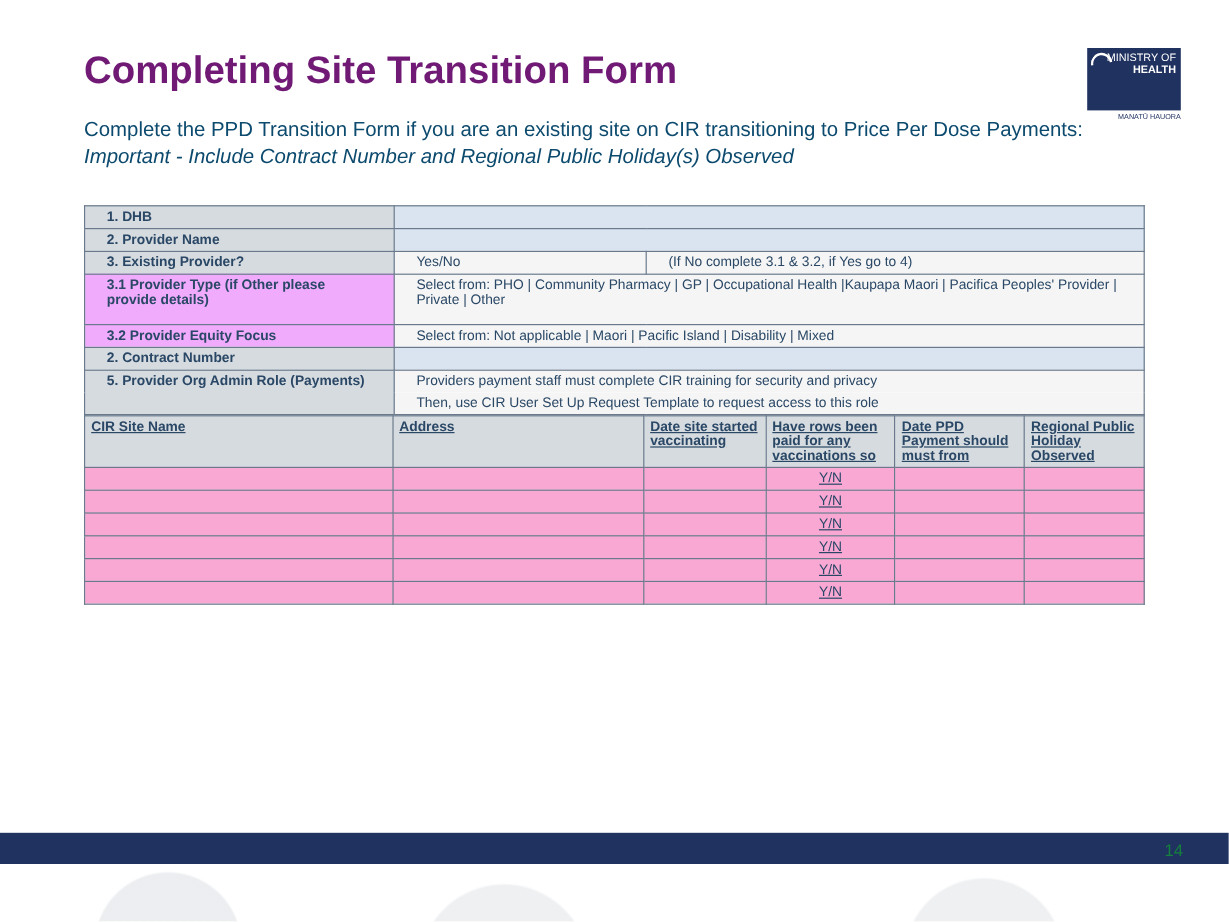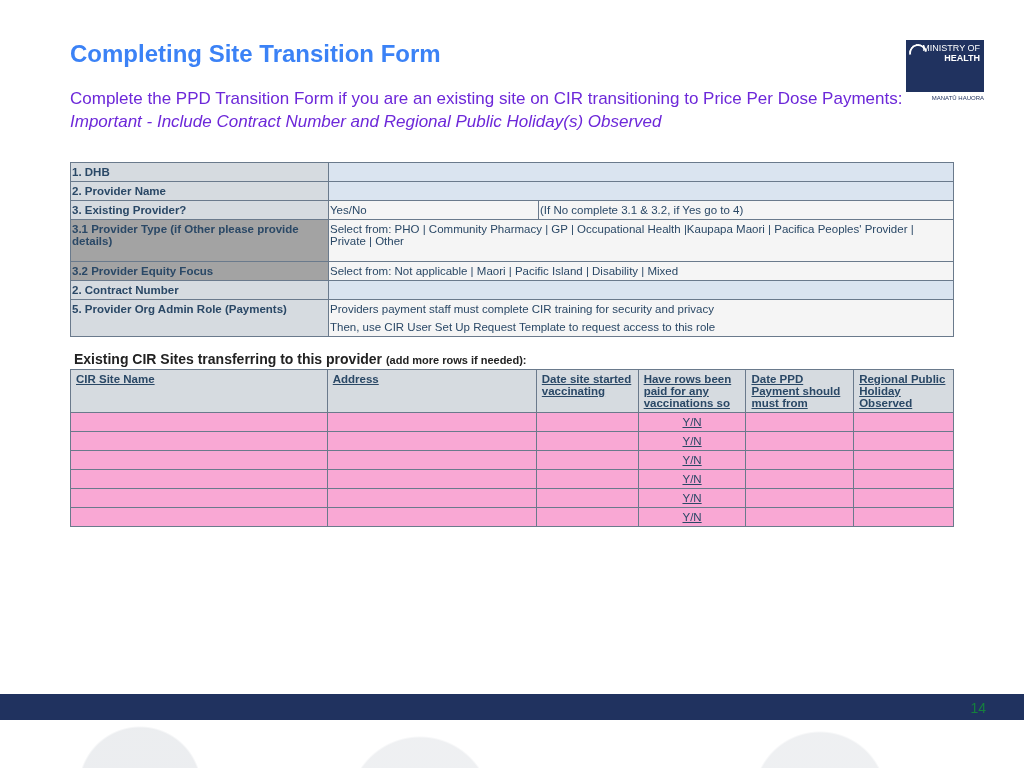--- a/index.html
+++ b/index.html
@@ -37,59 +37,59 @@
     border: 2px solid #fff;
     border-color: #fff transparent transparent #fff;
     border-radius: 50%;
     transform: rotate(35deg);
   }
   .logo .sub {
     position:absolute; bottom:-10px; right:0;
     font-size:6px; color:#20325f;
   }
   h1.title {
-    color: #3b82f6;
-    font-size: 24px;
+    color: #701a75;
+    font-size: 32px;
     font-weight: 700;
     margin-bottom: 20px;
   }
   .intro {
     font-size: 17px;
-    color: #6d28d9;
+    color: #0c4a6e;
     line-height: 1.35;
     margin-bottom: 28px;
     max-width: 840px;
   }
   .intro .italic { font-style: italic; }
   .form-area { font-size: 12px; color:#2a4866; }
   .form-title {
     font-weight: 700;
     font-size: 15px;
     color: #222;
     padding: 2px 4px;
     border-bottom: 1px solid #6a7a8c;
   }
   table.form {
     width: 100%;
     border-collapse: collapse;
   }
   table.form td {
     border: 1px solid #6a7a8c;
-    padding: 3px 1px;
+    padding: 3px 18px;
     vertical-align: top;
     font-size: 11.5px;
   }
   td.label {
     background: #d6dbe0;
     color: #2a4866;
     font-weight: 700;
     width: 258px;
   }
   td.label-sub {
-    background: #a3a3a3;
+    background: #f0abfc;
     color: #2a4866;
     font-weight: 700;
     width: 258px;
   }
   td.blue { background: #dae4f0; }
   td.gray { background: #f5f5f5; }
   td.center { text-align: left; }
   .section2-title {
     font-weight: 700;
     font-size: 14px;
@@ -197,23 +197,20 @@
       <tr>
         <td class="label" rowspan="2" style="vertical-align:top">5. Provider Org Admin Role (Payments)</td>
         <td class="gray" colspan="2" style="border-bottom:none">Providers payment staff must complete CIR training for security and privacy</td>
       </tr>
       <tr>
         <td class="gray" colspan="2" style="border-top:none">Then, use CIR User Set Up Request Template to request access to this role</td>
       </tr>
     </tbody>
       </table>
 
-    <div class="section2-title">
-      <span>Existing CIR Sites transferring to this provider </span><span class="small">(add more rows if needed):</span>
-    </div>
 
     <table class="sites">
       <thead>
         <tr>
           <th class="col-site">CIR Site Name</th>
           <th class="col-addr">Address</th>
           <th class="col-date1">Date site started vaccinating</th>
           <th class="col-paid">Have rows been paid for any vaccinations so</th>
           <th class="col-date2">Date PPD Payment should must from</th>
           <th class="col-hol">Regional Public Holiday Observed</th>

